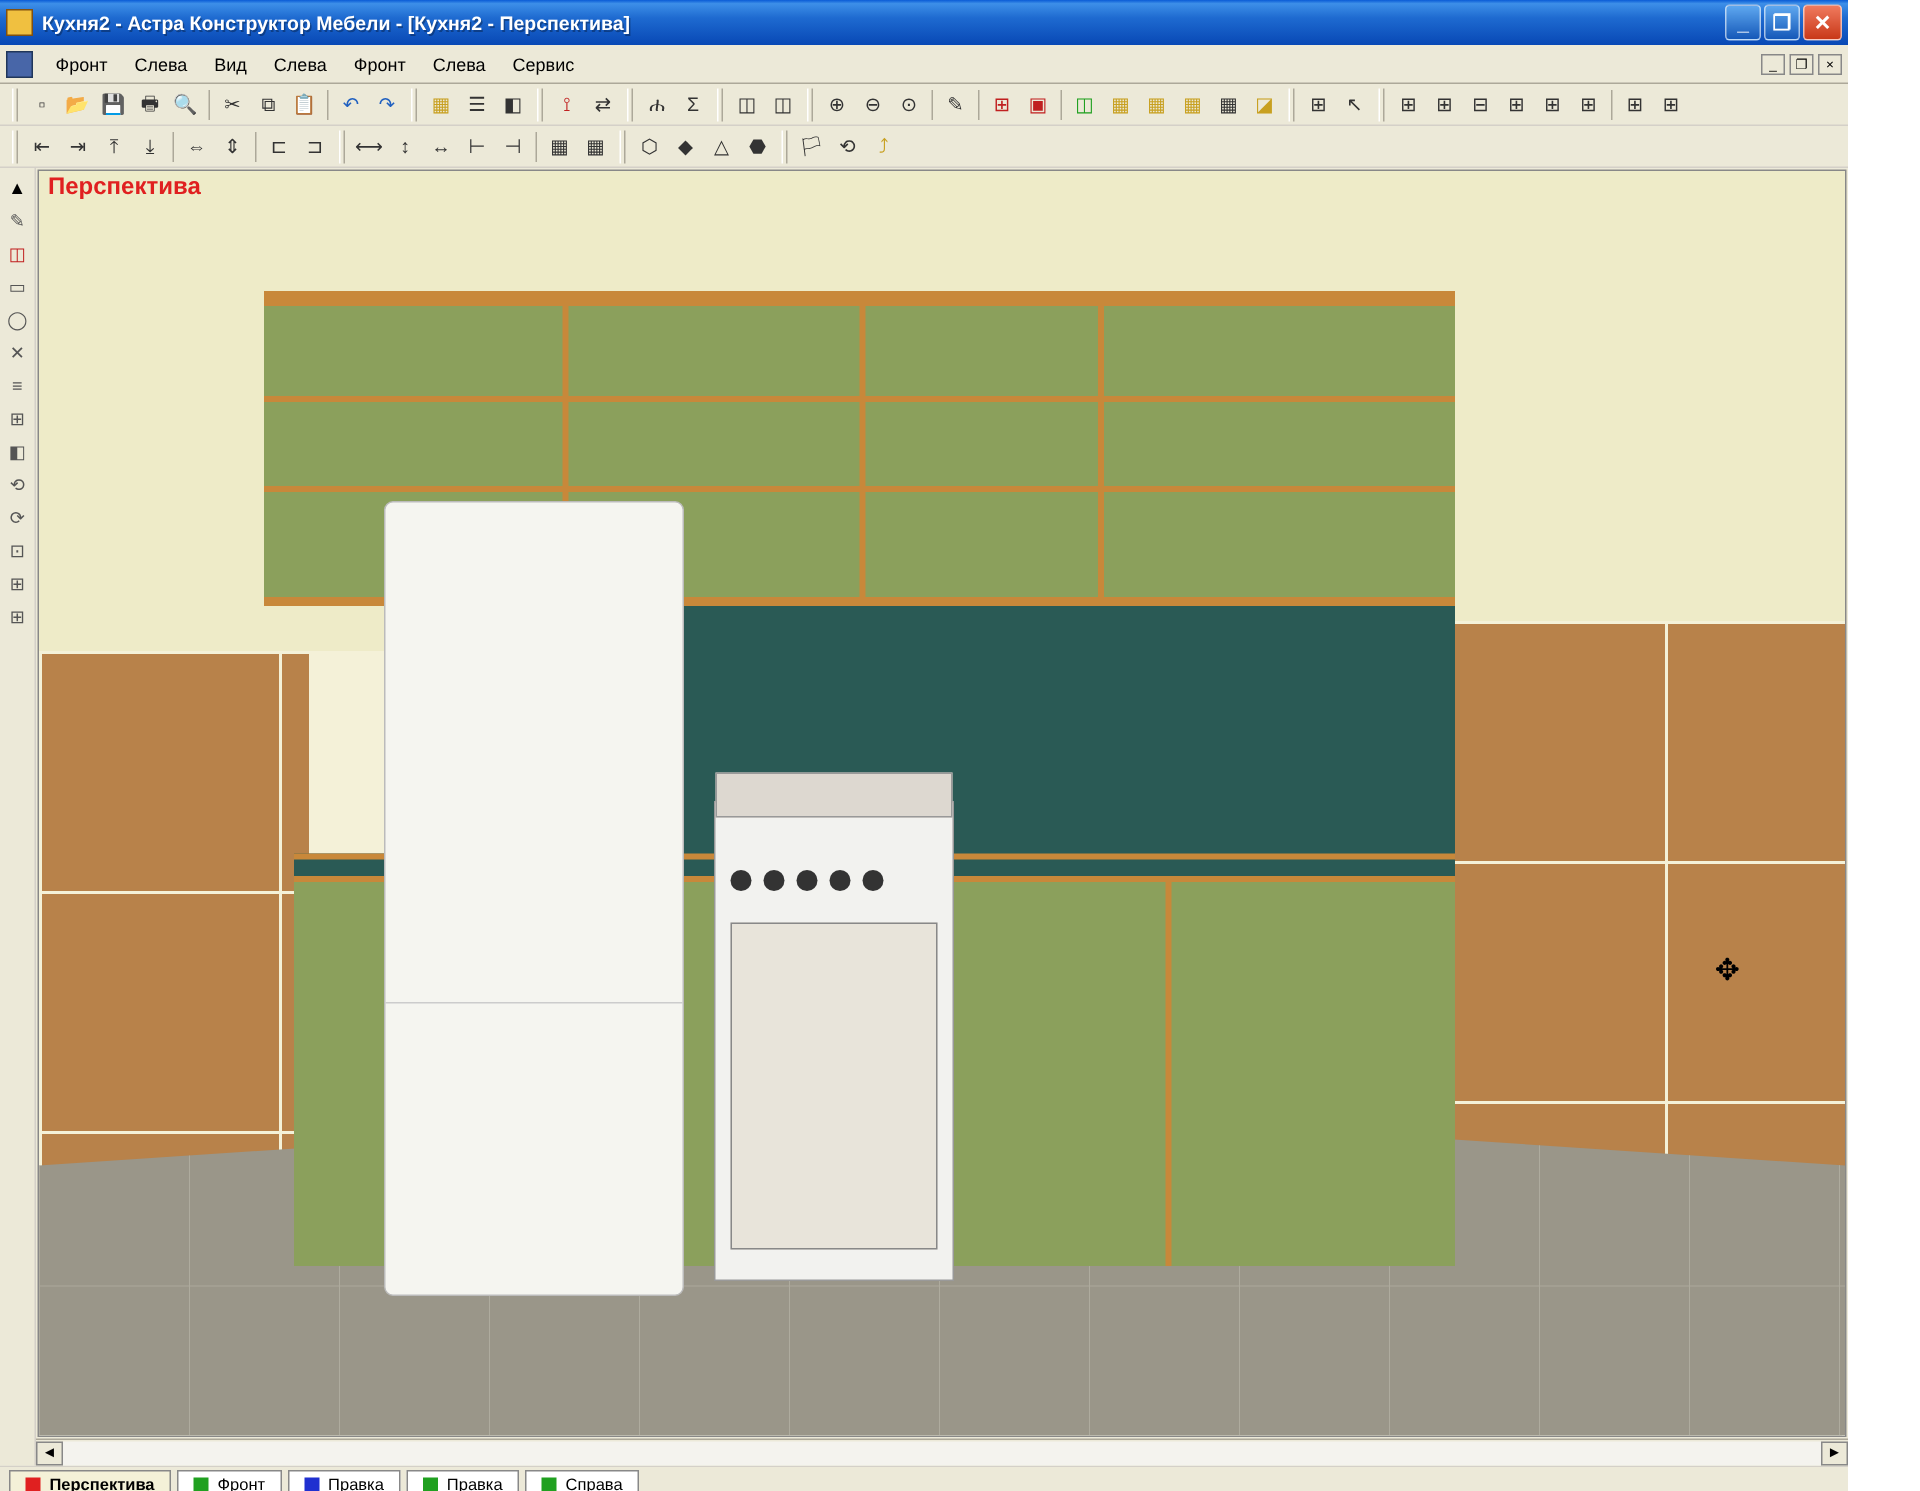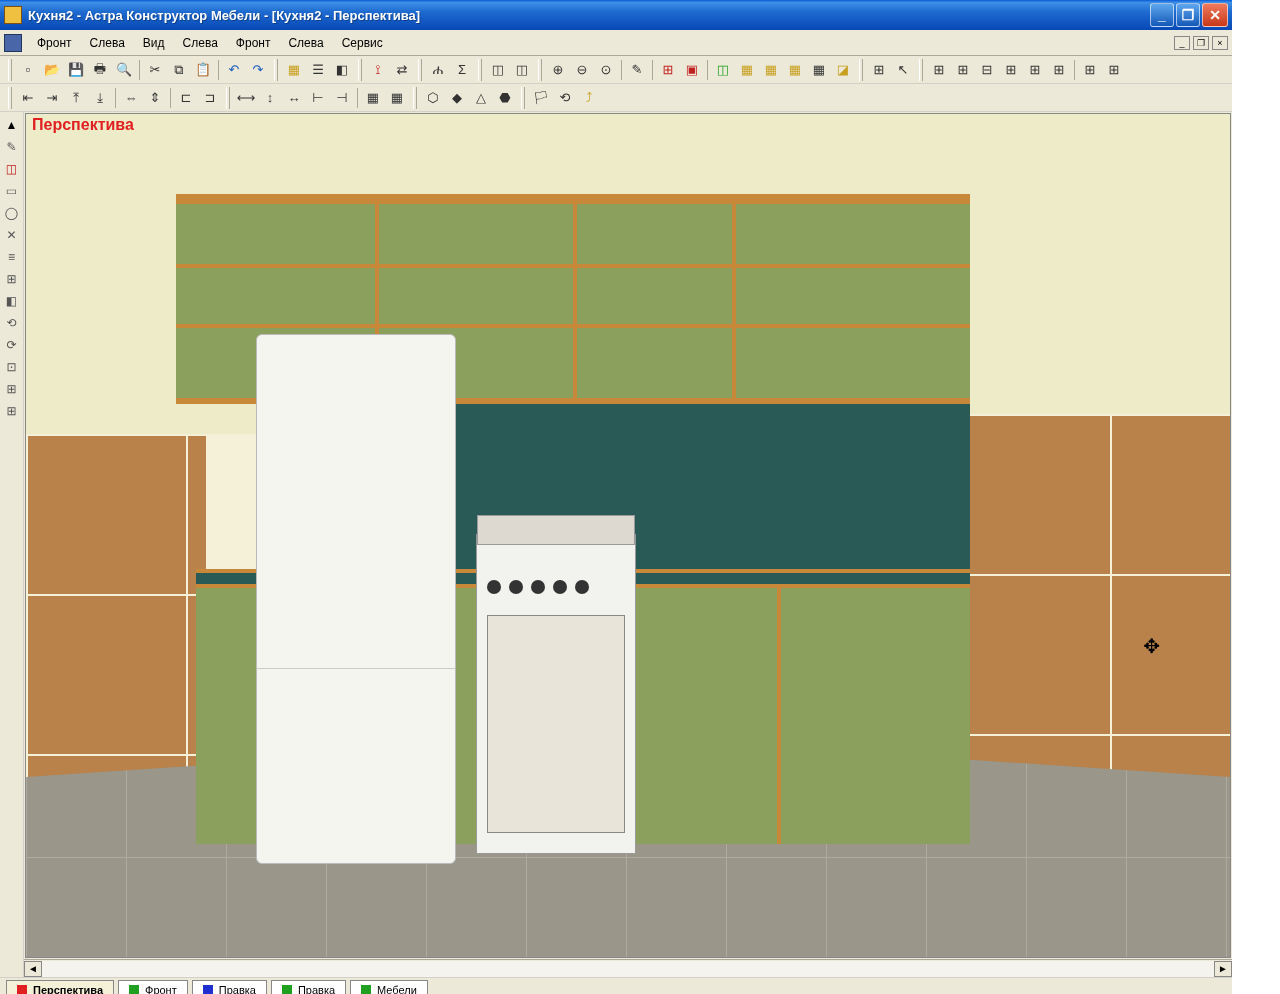--- a/index.html
+++ b/index.html
@@ -277,15 +277,15 @@
   <div class="viewtab">
       <span class="swatch" style="background:#2030d0"></span>
       <span>Правка</span>
     </div>
   <div class="viewtab">
       <span class="swatch" style="background:#20a020"></span>
       <span>Правка</span>
     </div>
   <div class="viewtab">
       <span class="swatch" style="background:#20a020"></span>
-      <span>Мебели</span>
+      <span>Справа</span>
     </div>
 </div>
 
 </body></html>

